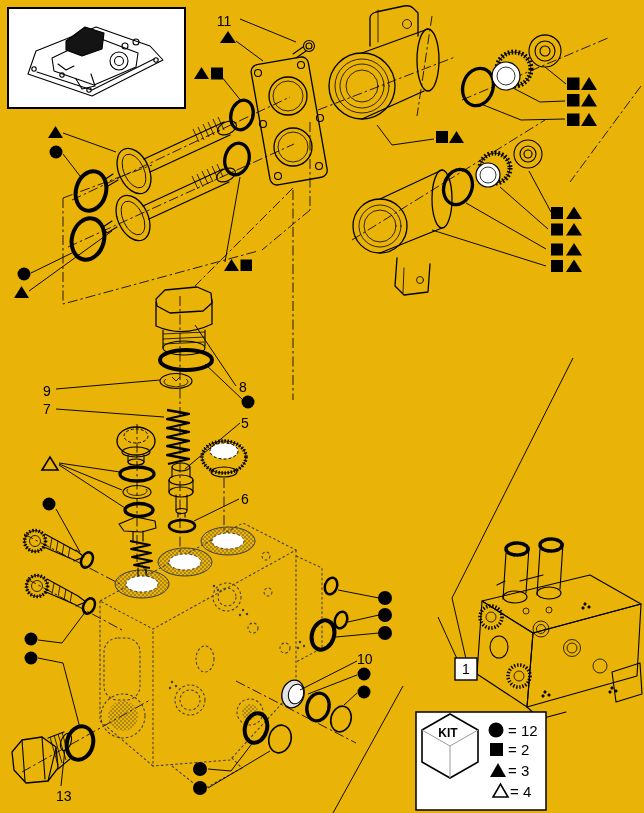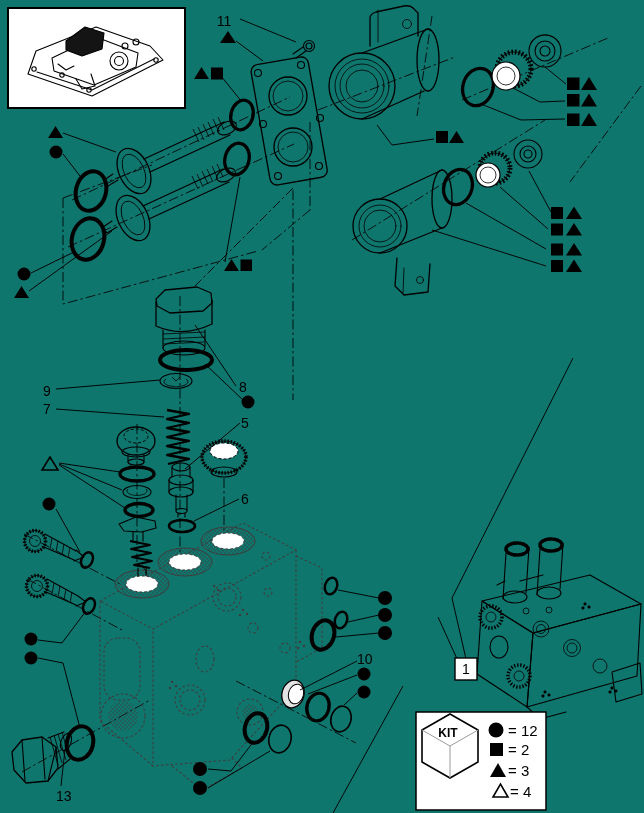--- a/index.html
+++ b/index.html
@@ -1,16 +1,16 @@
 <!DOCTYPE html>
 <html><head>
 <meta charset="utf-8">
 <style>
   html,body{margin:0;padding:0;background:#fff;}
-  #stage{position:relative;width:644px;height:813px;background:#0f766e;overflow:hidden;}
+  #stage{position:relative;width:644px;height:813px;background:#eab308;overflow:hidden;}
   svg{position:absolute;left:0;top:0;}
   .ln{fill:none;stroke:#000;stroke-width:1.3;stroke-linejoin:round;stroke-linecap:round;}
   .ln2{fill:none;stroke:#000;stroke-width:1.1;stroke-linejoin:round;stroke-linecap:round;}
   .thin{fill:none;stroke:#000;stroke-width:0.8;}
   .or2{fill:none;stroke:#000;stroke-width:2.5;}
   .or3{fill:none;stroke:#000;stroke-width:3.3;}
   .or4{fill:none;stroke:#000;stroke-width:4.0;}
   .dd{fill:none;stroke:#000;stroke-width:0.85;stroke-dasharray:10 3 2.5 3;}
   .ph{fill:none;stroke:#3d3d3d;stroke-width:1.05;stroke-dasharray:2.6 2.2;}
   .ldr{fill:none;stroke:#000;stroke-width:0.95;}

